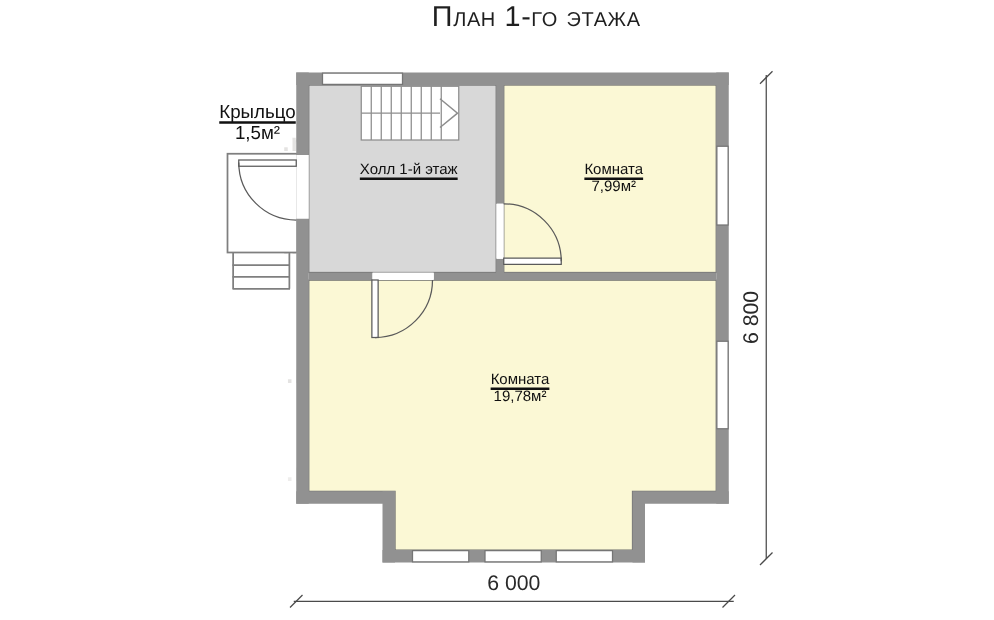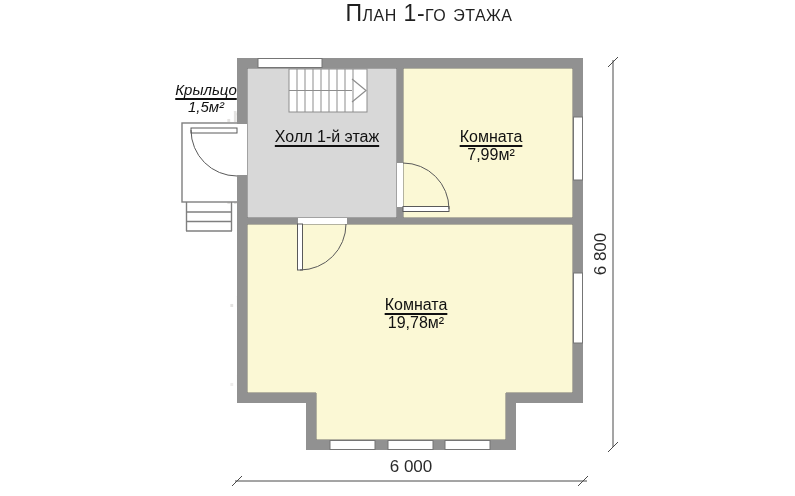--- a/index.html
+++ b/index.html
@@ -19,21 +19,21 @@
     font-variant-caps:small-caps;
     font-weight:500;
     letter-spacing:0.5px;
     white-space:nowrap;
     color:#1f1f1f;
     margin-left:12px;
   }
   .room-label{
     position:absolute;
     transform:translateX(-50%);
-    font-size:16px;
+    font-size:12px;
     white-space:nowrap;
     text-align:center;
     color:#111;
   }
   .room-label .nm{
     text-decoration:underline;
     text-underline-offset:3px;
     text-decoration-thickness:1.5px;
   }
   .small-label{font-size:15px;}
@@ -146,21 +146,21 @@
       <line x1="232" y1="486" x2="242" y2="476"></line>
       <line x1="578" y1="486" x2="588" y2="476"></line>
       <line x1="613" y1="60" x2="613" y2="447"></line>
       <line x1="608" y1="67" x2="618" y2="57"></line>
       <line x1="608" y1="452" x2="618" y2="442"></line>
     </g>
   </svg>
 
   <div class="title">План 1-го этажа</div>
 
-  <div class="room-label small-label" style="left:206px;top:81px;font-style:italic;">
+  <div class="room-label small-label" style="left:206px;top:81px;">
     <div class="nm">Крыльцо</div>
     <div>1,5м²</div>
   </div>
 
   <div class="room-label" style="left:327px;top:128px;">
     <div class="nm">Холл 1-й этаж</div>
   </div>
 
   <div class="room-label" style="left:491px;top:128px;">
     <div class="nm">Комната</div>

